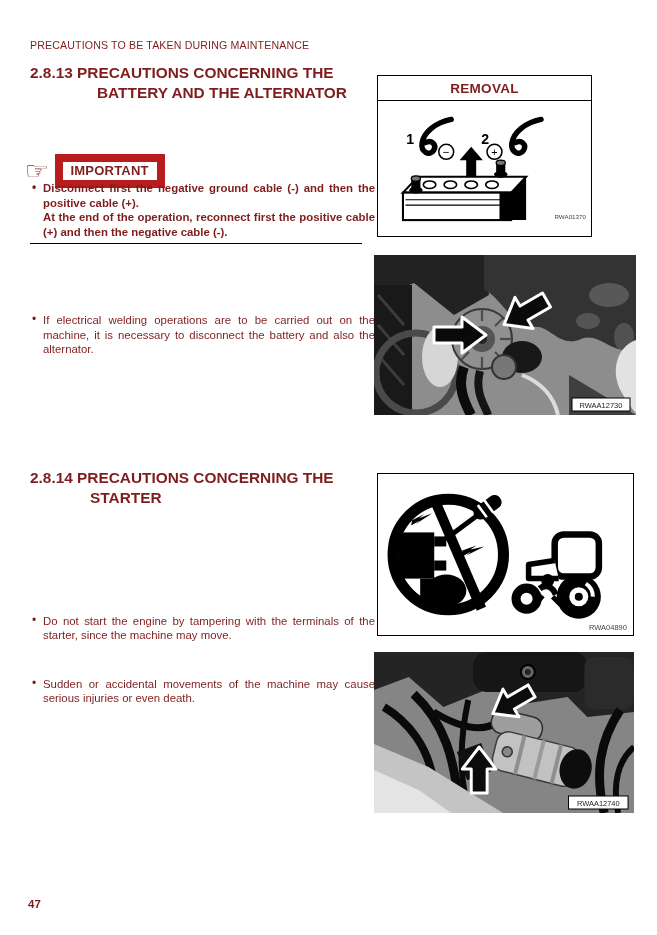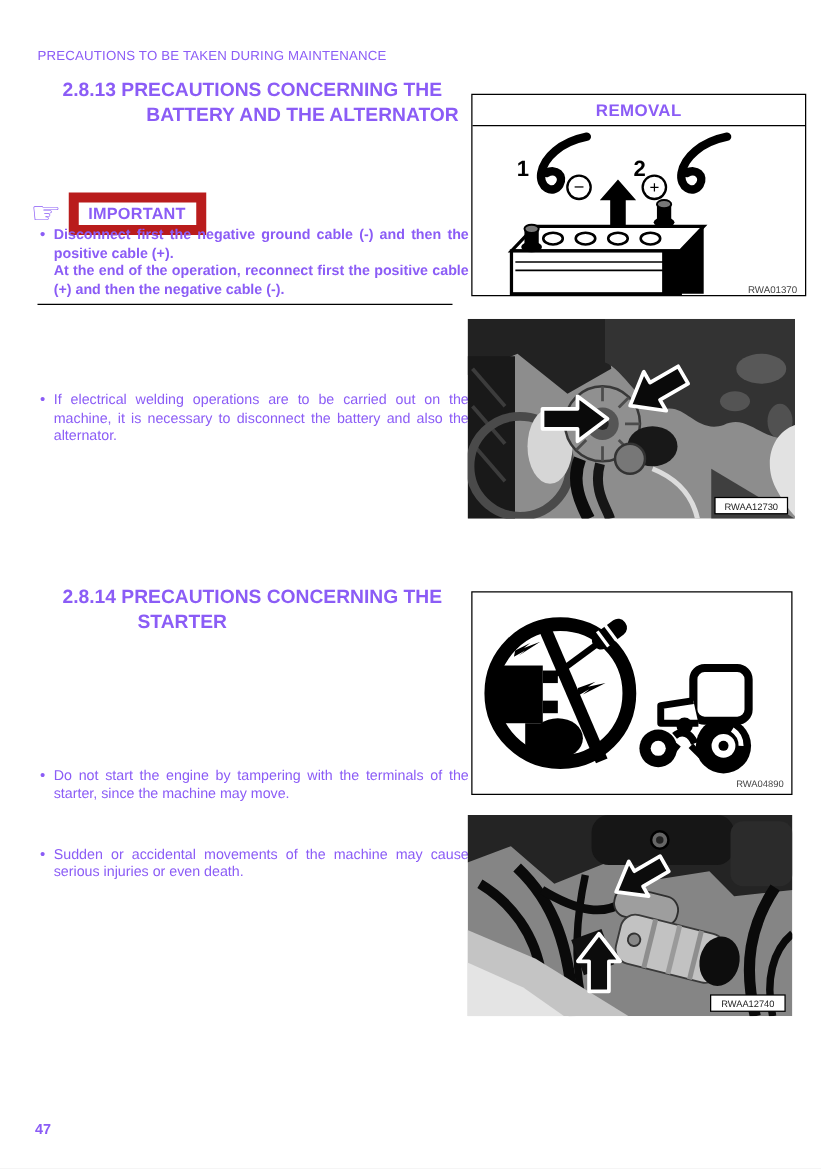--- a/index.html
+++ b/index.html
@@ -1,25 +1,25 @@
 <!DOCTYPE html>
 <html><head>
 <meta charset="utf-8">
 <style>
   html,body{margin:0;padding:0;background:#e8e8e8;}
   .page{
     position:relative;width:657px;height:935px;background:#ffffff;
-    font-family:"Liberation Sans", sans-serif;color:#8b5cf6;overflow:hidden;
+    font-family:"Liberation Sans", sans-serif;color:#7f1d1d;overflow:hidden;
     margin:0 auto;
   }
   
   .header-title{
     position:absolute;left:30px;top:39px;font-size:10.6px;letter-spacing:.15px;
   }
-  .section-heading{position:absolute;left:30px;width:345px;font-size:15.4px;font-weight:bold;line-height:20px;margin-left:20px;}
+  .section-heading{position:absolute;left:30px;width:345px;font-size:15.4px;font-weight:bold;line-height:20px;}
   .section-heading .h-line1{white-space:nowrap;}
   .sh1{top:63px;}
   .sh1 .h-line2{padding-left:67px;}
   .sh2{top:468px;}
   .sh2 .h-line2{padding-left:60px;}
   .txt{
     position:absolute;left:30px;width:332px;font-size:11.4px;line-height:14.5px;
     text-align:justify;
   }
   .bullet{position:relative;padding-left:13px;}
@@ -35,21 +35,21 @@
     letter-spacing:.2px;
   }
   #important-bullet{top:181px;}
   #rule-1{position:absolute;left:30px;top:243px;width:332px;border-top:1.6px solid #000;}
   #bullet-welding{top:255px;}
   #bullet-tampering{top:512px;}
   #bullet-movements{top:546px;}
   .page-number{position:absolute;left:28px;top:898px;font-size:11.5px;font-weight:bold;}
   
   .figure-box{position:absolute;background:#fff;border:1.6px solid #000;box-sizing:border-box;}
-  #fig-removal{left:377px;top:75px;width:268px;height:162px;display:flex;flex-direction:column;}
+  #fig-removal{left:377px;top:75px;width:215px;height:162px;display:flex;flex-direction:column;}
   .fig-title{
     height:24px;border-bottom:1.6px solid #000;display:flex;align-items:center;justify-content:center;
     font-weight:bold;font-size:13.5px;letter-spacing:.3px;flex:0 0 auto;
   }
   .fig-body{flex:1 1 auto;}
   .fig-body svg{display:block;width:100%;height:100%;}
   #fig-warning{left:377px;top:473px;width:257px;height:163px;}
   #fig-warning svg{display:block;width:100%;height:100%;}
   .photo{position:absolute;overflow:hidden;}
   #photo-alternator{left:374px;top:255px;width:262px;height:160px;}

